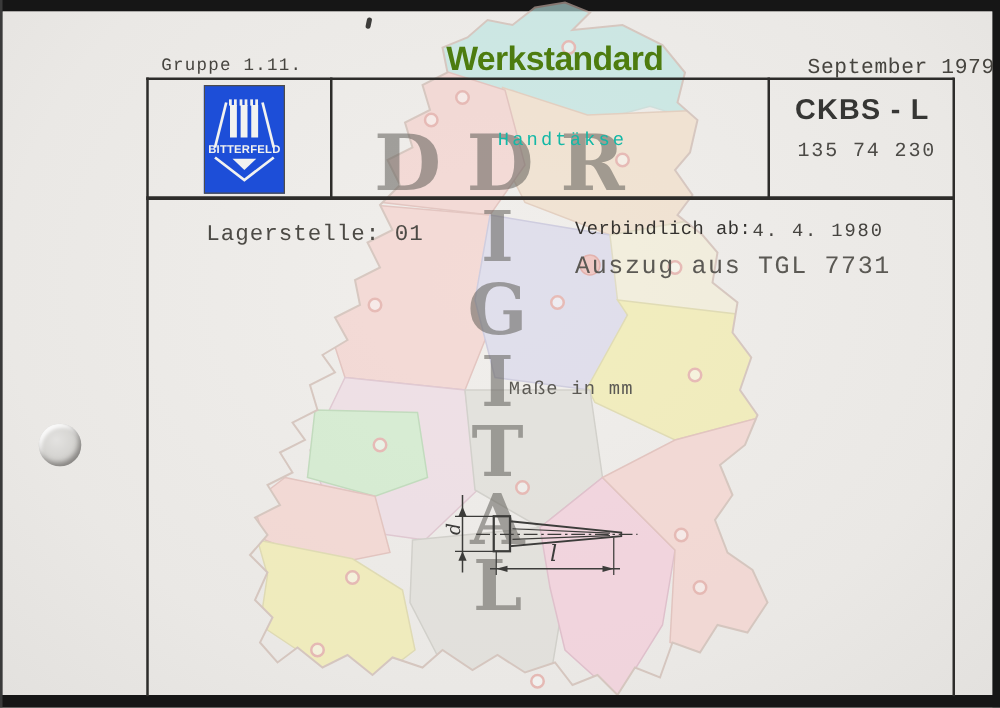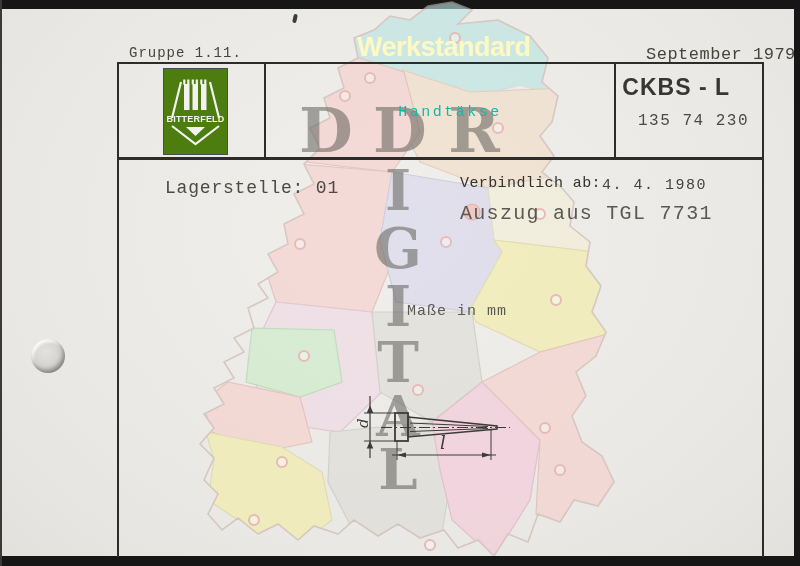--- a/index.html
+++ b/index.html
@@ -25,21 +25,21 @@
       color:rgba(96,94,90,.55);text-align:center;line-height:1;}
   .wm-row{font-size:62px;width:60px;}
   .wm-col{font-size:56px;width:56px;left:370px;}
 
   
   #hole{position:absolute;left:31px;top:339px;width:34px;height:34px;border-radius:50%;z-index:7;
         background:radial-gradient(circle at 42% 38%, #e3e2e0 0%, #d3d2cf 55%, #bdbcb9 100%);
         box-shadow:inset -2px -3px 4px rgba(120,118,115,.8), inset 2px 3px 3px rgba(255,255,255,.9);}
 
   
-  #logo-box{position:absolute;left:163px;top:68px;width:65px;height:87px;background:#4d7c0f;z-index:6;
+  #logo-box{position:absolute;left:163px;top:68px;width:65px;height:87px;background:#1d4ed8;z-index:6;
             box-shadow:0 0 0 1px #4c4c4c inset;}
   #logo-text{position:absolute;left:0;top:46px;width:65px;text-align:center;color:#f2f2f0;
              font-size:9px;font-weight:bold;letter-spacing:.2px;font-family:"Liberation Sans",sans-serif;}
 
   #drawing-svg{position:absolute;left:348px;top:388px;width:170px;height:80px;z-index:4;}
 
   #scan-artifact{position:absolute;left:293px;top:14px;width:4px;height:9px;background:#3d3c3a;
                  border-radius:2px;transform:rotate(12deg);z-index:6;}
 </style>
 </head>
@@ -107,21 +107,21 @@
 <span class="wm wm-col" style="top:441px;">L</span>
 
 <div class="hline" style="left:117px;top:62px;width:646px;height:2px;"></div>
 <div class="hline" style="left:117px;top:157px;width:646px;height:3px;"></div>
 <div class="vline" style="left:117px;top:62px;width:2px;height:495px;"></div>
 <div class="vline" style="left:762px;top:62px;width:2px;height:495px;"></div>
 <div class="vline" style="left:264px;top:62px;width:2px;height:96px;"></div>
 <div class="vline" style="left:614px;top:62px;width:2px;height:96px;"></div>
 
 <div class="txt mono" style="left:119px;top:45px;font-size:14px;letter-spacing:1px;color:#46443f;">Gruppe 1.11.</div>
-<div class="txt" style="left:357px;top:32px;font-size:27px;font-weight:bold;color:#fef9c3;letter-spacing:-.5px;">Werkstandard</div>
+<div class="txt" style="left:357px;top:32px;font-size:27px;font-weight:bold;color:#4d7c0f;letter-spacing:-.5px;">Werkstandard</div>
 <div class="txt mono" style="left:636px;top:45px;font-size:17px;letter-spacing:.5px;color:#46443f;">September 1979</div>
 
 <div id="logo-box">
   <svg width="65" height="87" viewBox="0 0 65 87">
     <g fill="#f2f2f0">
       <rect x="21" y="16" width="5.5" height="26"></rect>
         <rect x="20.2" y="11.5" width="2.2" height="5"></rect>
         <rect x="24.2" y="11.5" width="2.2" height="5"></rect>
       <rect x="29.5" y="16" width="5.5" height="26"></rect>
         <rect x="28.7" y="11.5" width="2.2" height="5"></rect>
@@ -134,21 +134,21 @@
       <polyline points="9,50 18,14"></polyline>
       <polyline points="56,50 47,14"></polyline>
       <polyline points="9,58 32.5,76 56,58"></polyline>
     </g>
     <polygon points="23,59 42,59 32.5,68" fill="#f2f2f0"></polygon>
   </svg>
   <div id="logo-text">BITTERFELD</div>
 </div>
 
 <div class="txt mono" style="left:266px;top:104px;width:348px;text-align:center;font-size:15px;letter-spacing:2.5px;color:#14b8a6;">Handtäkse</div>
-<div class="txt" style="left:584px;top:74px;width:146px;text-align:right;font-size:23px;font-weight:bold;color:#363634;letter-spacing:1px;">CKBS - L</div>
+<div class="txt" style="left:636px;top:74px;width:146px;text-align:left;font-size:23px;font-weight:bold;color:#363634;letter-spacing:1px;">CKBS - L</div>
 <div class="txt mono" style="left:616px;top:112px;width:135px;text-align:center;font-size:16px;letter-spacing:1.5px;color:#4c4a46;">135 74 230</div>
 
 <div class="txt mono" style="left:155px;top:178px;font-size:18px;letter-spacing:.8px;color:#4c4a45;">Lagerstelle: 01</div>
 <div class="txt mono" style="left:450px;top:175px;font-size:15px;font-weight:normal;letter-spacing:.4px;color:#34322f;">Verbindlich ab:</div>
 <div class="txt mono" style="left:592px;top:177px;font-size:15px;letter-spacing:1.5px;color:#45433f;">4. 4. 1980</div>
 <div class="txt mono" style="left:450px;top:202px;font-size:20px;letter-spacing:1.3px;color:#5b5954;">Auszug aus TGL 7731</div>
 <div class="txt mono" style="left:397px;top:303px;font-size:15px;letter-spacing:1px;color:#5b5954;">Maße in mm</div>
 
 <svg id="drawing-svg" viewBox="0 0 170 80">
   <g stroke="#3c3c3a" fill="none" stroke-width="1.6">

